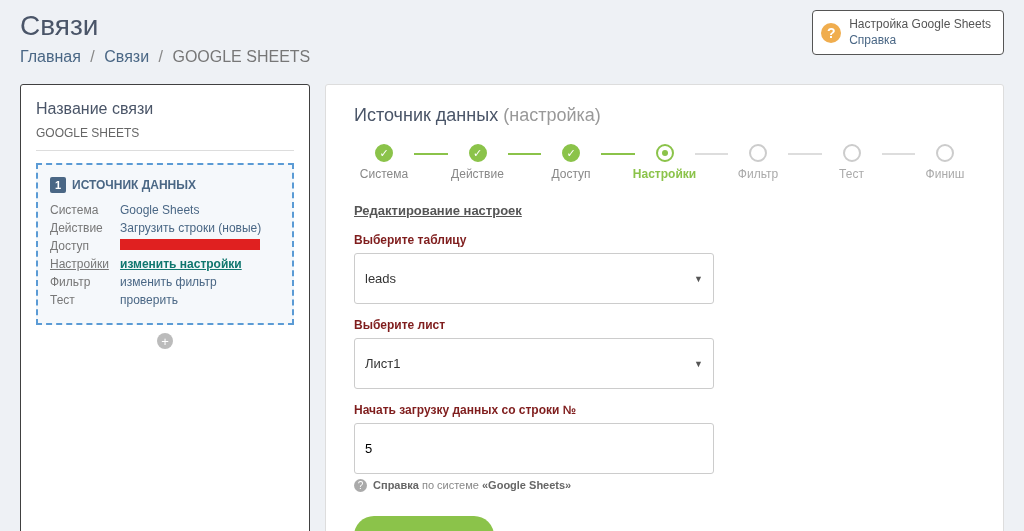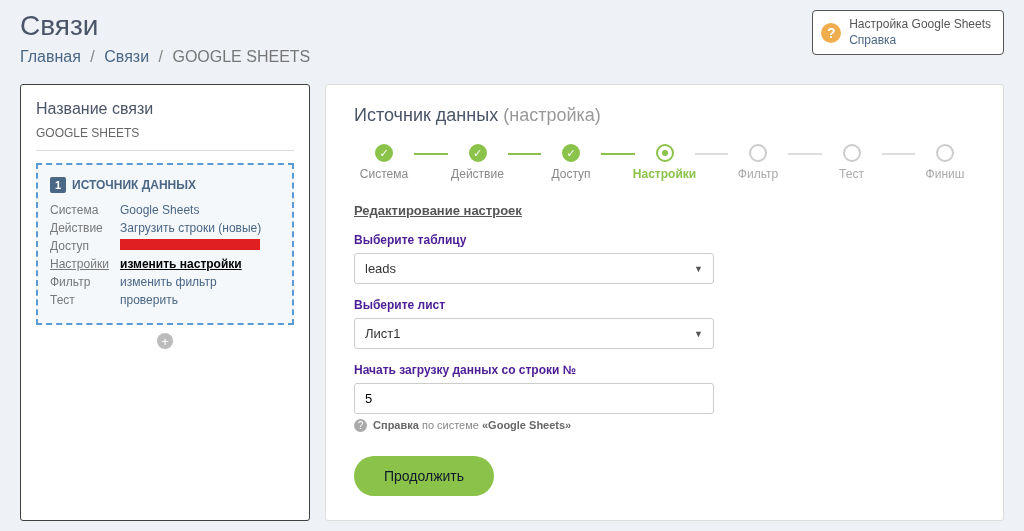--- a/index.html
+++ b/index.html
@@ -21,42 +21,42 @@
     .section-title { font-size: 16px; color: #4a5568; font-weight: normal; margin-bottom: 8px; }
     .conn-name { font-size: 12px; color: #666; text-transform: uppercase; border-bottom: 1px solid #ddd; padding-bottom: 10px; margin-bottom: 12px; }
     .source-box { border: 2px dashed #5b9bd5; padding: 12px; background: #f5f8fb; }
     .source-header { display: flex; align-items: center; gap: 6px; font-size: 12px; color: #4a6785; font-weight: bold; margin-bottom: 10px; }
     .source-num { display: inline-block; width: 16px; height: 16px; background: #4a6785; color: #fff; text-align: center; line-height: 16px; border-radius: 2px; font-size: 11px; }
     .src-row { display: flex; font-size: 12px; margin-bottom: 4px; }
     .src-label { width: 70px; color: #777; }
     .src-label.underline { text-decoration: underline; }
     .src-val { color: #4a6785; }
     .src-val a { color: #4a6785; text-decoration: none; }
-    .src-val.link { color: #000000; text-decoration: underline; font-weight: bold; }
+    .src-val.link { color: #0f766e; text-decoration: underline; font-weight: bold; }
     .redacted { display: inline-block; width: 140px; height: 11px; background: #e02020; }
     .add-circle { width: 16px; height: 16px; border-radius: 50%; background: #bbb; color: #fff; display: flex; align-items: center; justify-content: center; margin: 8px auto 0; font-size: 13px; cursor: pointer; }
     .right-panel { flex: 1; background: #fff; border: 1px solid #ddd; border-radius: 3px; padding: 20px 28px 24px; }
     .right-title { font-size: 18px; color: #4a5568; font-weight: normal; }
     .right-title-sub { color: #999; }
     .stepper { display: flex; align-items: center; margin: 18px 0 22px; position: relative; justify-content: space-between; }
     .step { display: flex; flex-direction: column; align-items: center; position: relative; font-size: 12px; z-index: 1; width: 60px; }
     .step-circle { width: 18px; height: 18px; border-radius: 50%; border: 2px solid #ccc; background: #fff; display: flex; align-items: center; justify-content: center; margin-bottom: 5px; }
     .step.complete .step-circle { background: #8bc34a; border-color: #8bc34a; }
     .step.active .step-circle { border-color: #8bc34a; }
     .step.active .step-circle::after { content: ''; width: 6px; height: 6px; border-radius: 50%; background: #8bc34a; }
     .step.complete .step-circle::after { content: '✓'; color: #fff; font-size: 11px; }
     .step-label { color: #aaa; }
     .step.complete .step-label { color: #888; }
     .step.active .step-label { color: #8bc34a; font-weight: bold; }
     .step-line { flex: 1; height: 2px; background: #ddd; margin-bottom: 18px; }
     .step-line.complete { background: #8bc34a; }
     .form-section-title { font-size: 13px; color: #555; text-decoration: underline; font-weight: bold; margin-bottom: 15px; }
     .field { margin-bottom: 14px; }
-    .field-label { font-size: 12px; color: #4c1d95; font-weight: bold; margin-bottom: 6px; display: block; }
-    .select, .input { width: 360px; padding: 7px 10px; border: 1px solid #ccc; border-radius: 3px; font-size: 13px; background: #fff; position: relative; }
+    .field-label { font-size: 12px; color: #7f1d1d; font-weight: bold; margin-bottom: 6px; display: block; }
+    .select, .input { width: 360px; padding: 17px 10px; border: 1px solid #ccc; border-radius: 3px; font-size: 13px; background: #fff; position: relative; }
     .select { display: flex; justify-content: space-between; align-items: center; cursor: pointer; }
     .select::after { content: '▼'; font-size: 9px; color: #555; }
     .help-line { font-size: 11px; color: #888; margin-top: 5px; }
     .help-line strong { color: #666; }
     .help-q { display: inline-block; width: 13px; height: 13px; border-radius: 50%; background: #aaa; color: #fff; text-align: center; line-height: 13px; font-size: 10px; margin-right: 3px; }
     .btn-continue { background: #8bc34a; color: #0f172a; border: none; border-radius: 22px; padding: 12px 30px; font-size: 14px; cursor: pointer; margin-top: 10px; }
   </style>
 </head>
 <body>
 

